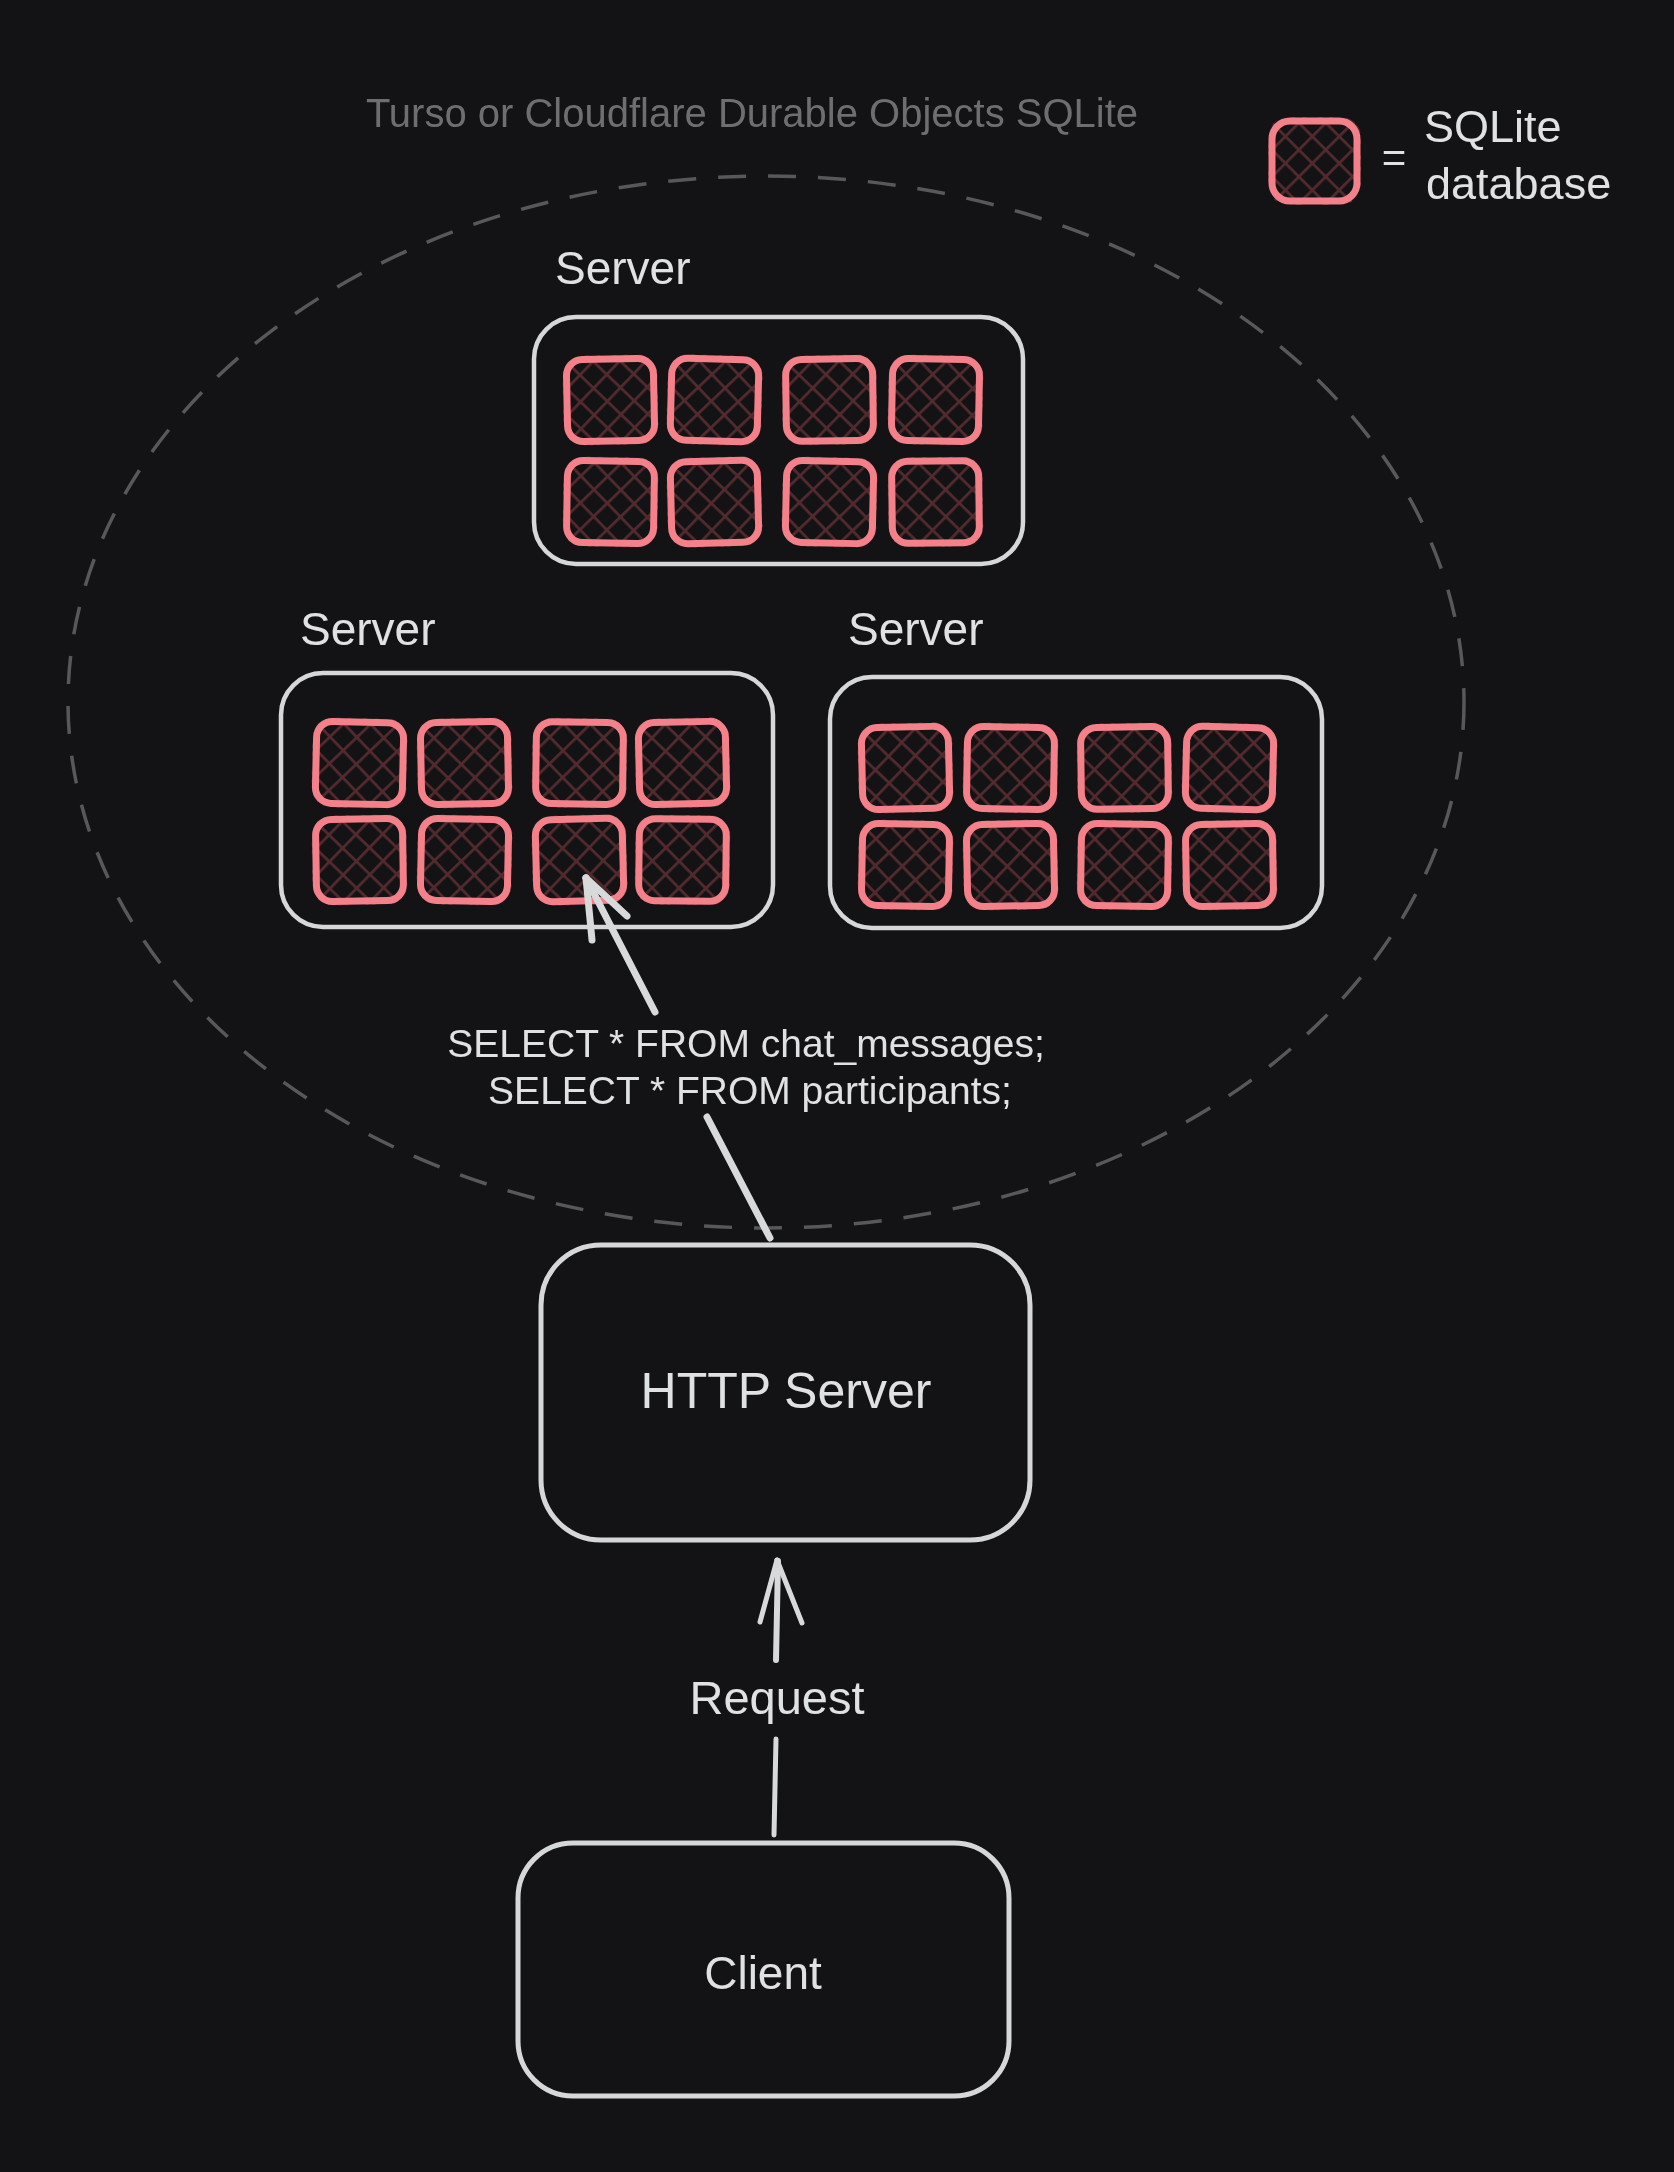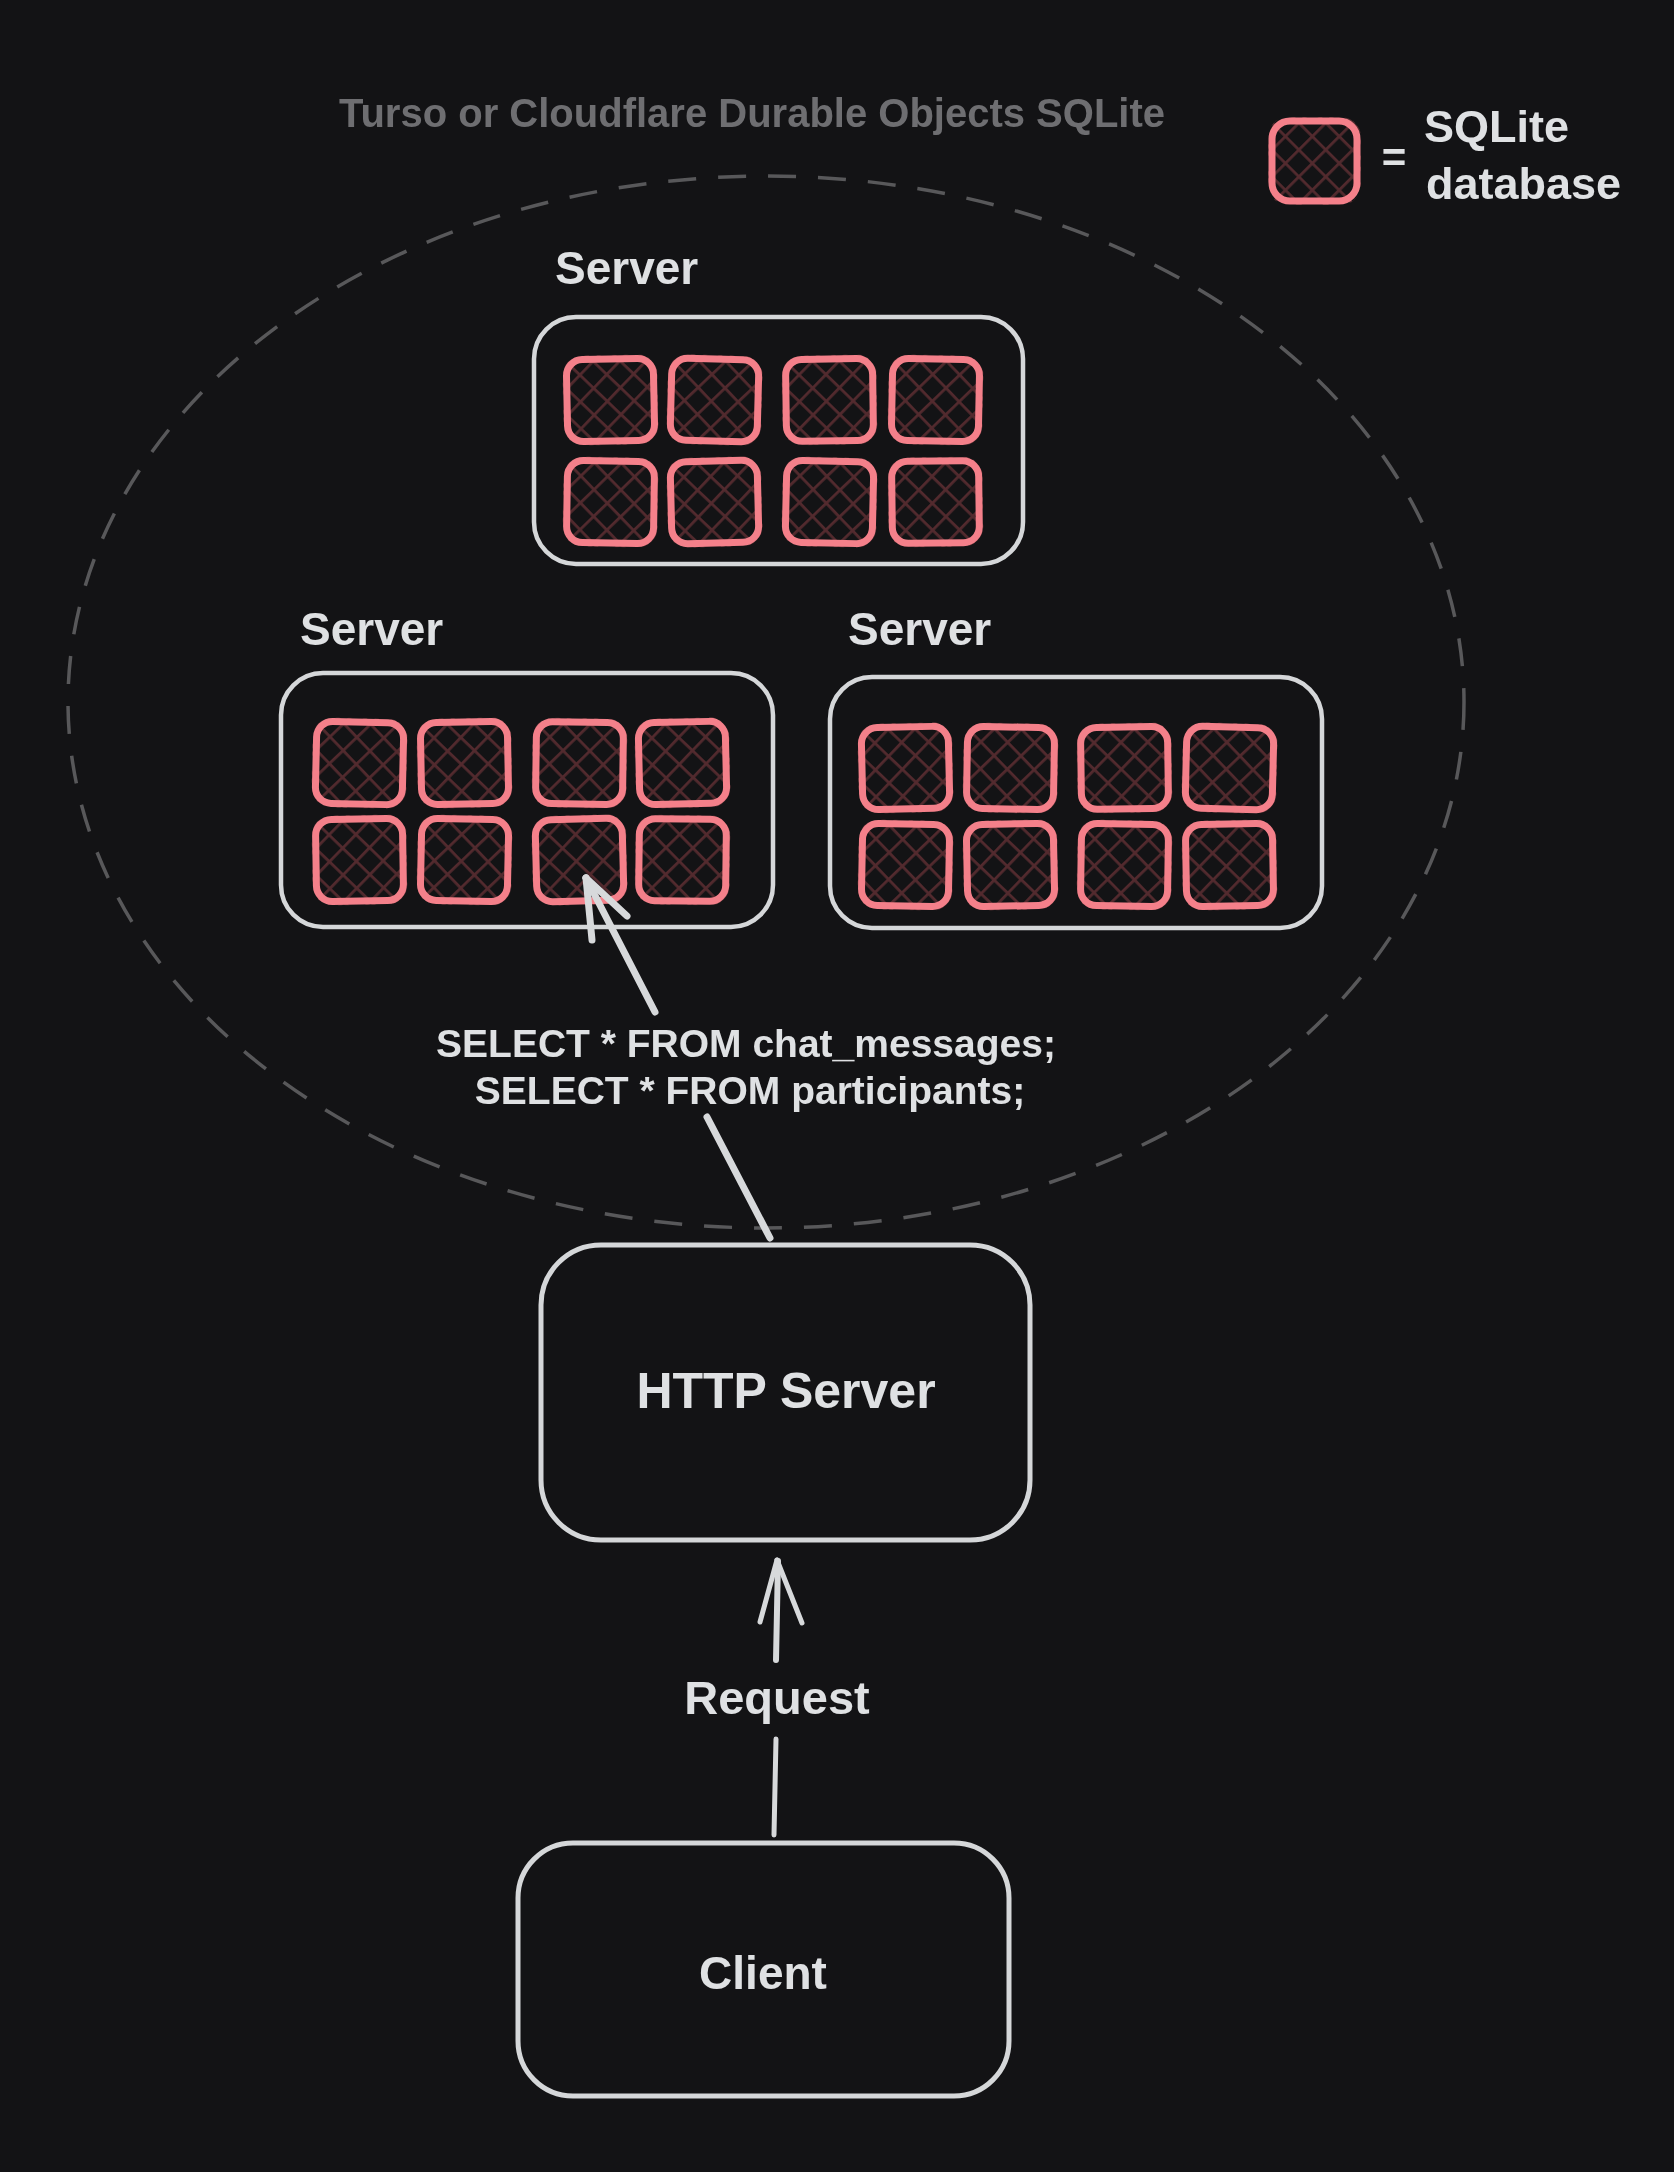--- a/index.html
+++ b/index.html
@@ -1,16 +1,16 @@
 <!DOCTYPE html>
 <html><head>
 <meta charset="utf-8">
 <style>
   html,body{margin:0;padding:0;background:#131315;}
-  .canvas{position:relative;width:1674px;height:2172px;background:#131315;overflow:hidden;font-weight:bold;}
+  .canvas{position:relative;width:1674px;height:2172px;background:#131315;overflow:hidden;}
   svg text{font-family:"Liberation Sans", sans-serif;}
 </style>
 </head>
 <body>
 <div class="canvas">
 <svg width="1674" height="2172" viewBox="0 0 1674 2172">
   <defs>
     <pattern id="xh" width="19" height="19" patternUnits="userSpaceOnUse" patternTransform="rotate(45)">
       <line x1="0" y1="0" x2="19" y2="0" stroke="#532a2e" stroke-width="5.5"></line>
       <line x1="0" y1="0" x2="0" y2="19" stroke="#532a2e" stroke-width="5.5"></line>

